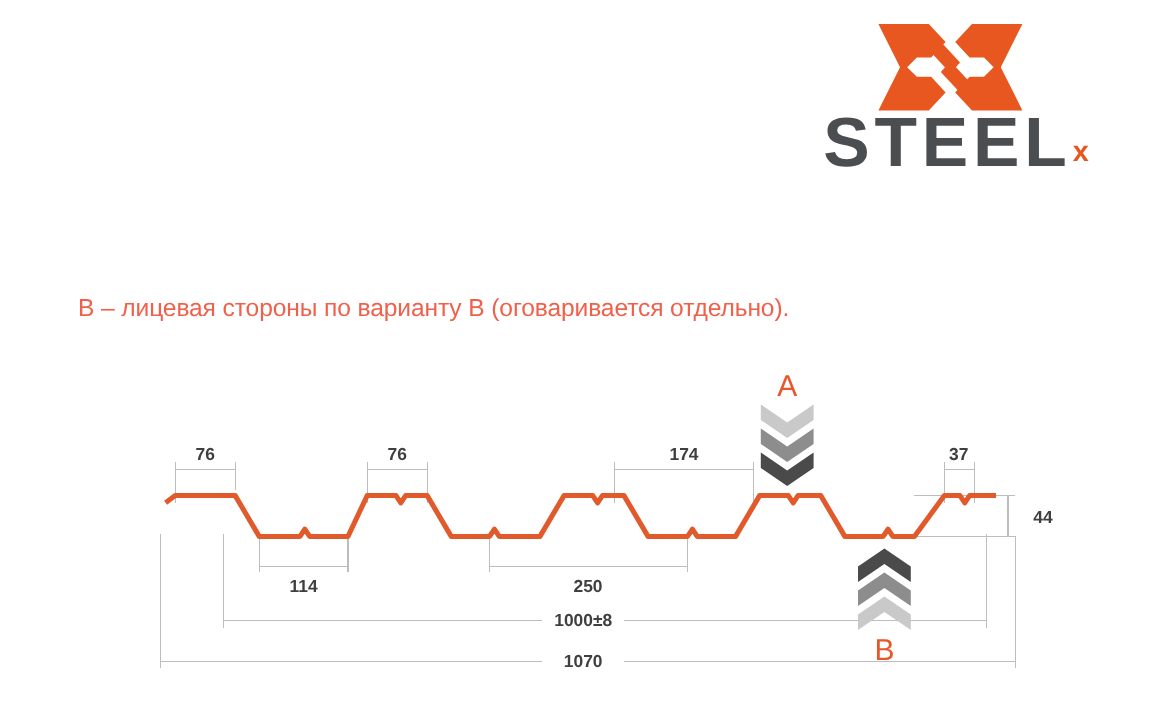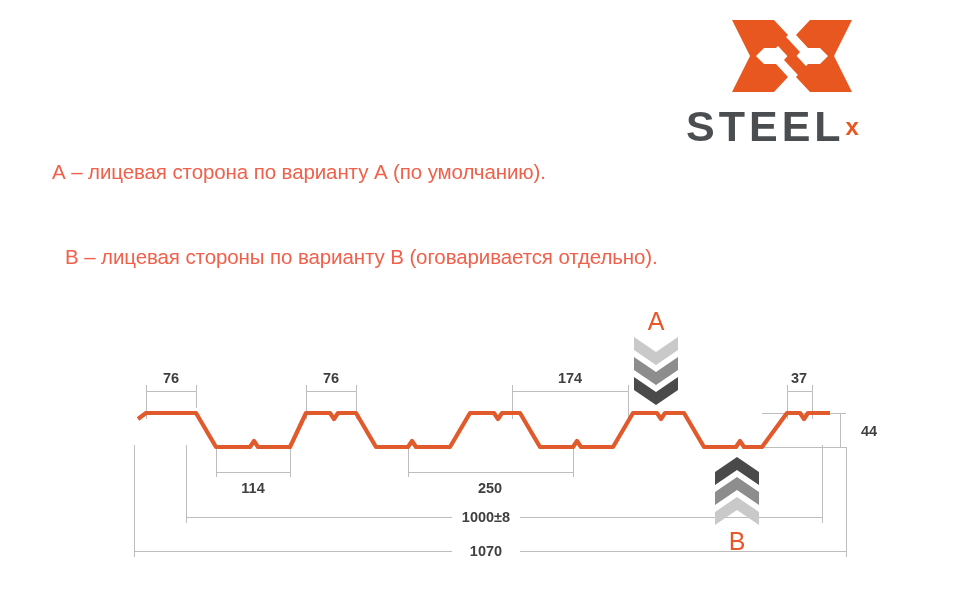--- a/index.html
+++ b/index.html
@@ -25,21 +25,21 @@
     left:44px;top:0;
     width:124px;height:76px;
   }
   .logo-word{
     position:absolute;
     left:0;top:86px;
     width:216px;height:44px;
     display:flex;align-items:flex-end;justify-content:flex-start;
   }
   .logo-steel{
-    font-size:43px;
+    font-size:58px;
     font-weight:bold;
     letter-spacing:4.0px;
     color:#4b4e51;
     line-height:1;
     font-family:"Liberation Sans", sans-serif;
   }
   .logo-x{
     font-size:24px;
     font-weight:bold;
     color:#e8571f;
@@ -104,21 +104,20 @@
         <path d="M44 6 L70 34 L62 43 L36 15 Z" fill="#e8571f"></path>
         <path d="M80 70 L54 42 L62 33 L88 61 Z" fill="#e8571f"></path>
       </svg>
     </div>
     <div class="logo-word">
       <span class="logo-steel">STEEL</span>
         <span class="logo-x">x</span>
     </div>
   </div>
 
-  <div class="caption" id="caption-a">А – лицевая сторона по варианту А (по умолчанию).</div>
   <div class="caption" id="caption-b">В – лицевая стороны по варианту В (оговаривается отдельно).</div>
 
   <div class="drawing">
     <svg width="970" height="290" viewBox="0 0 970 290" xmlns="http://www.w3.org/2000/svg">
 
       <g stroke="#bdbdbd" stroke-width="1" fill="none" shape-rendering="crispEdges">
 
         <line x1="146" y1="90" x2="146" y2="124"></line>
         <line x1="196" y1="90" x2="196" y2="113"></line>
         <line x1="146" y1="96" x2="196" y2="96"></line>

